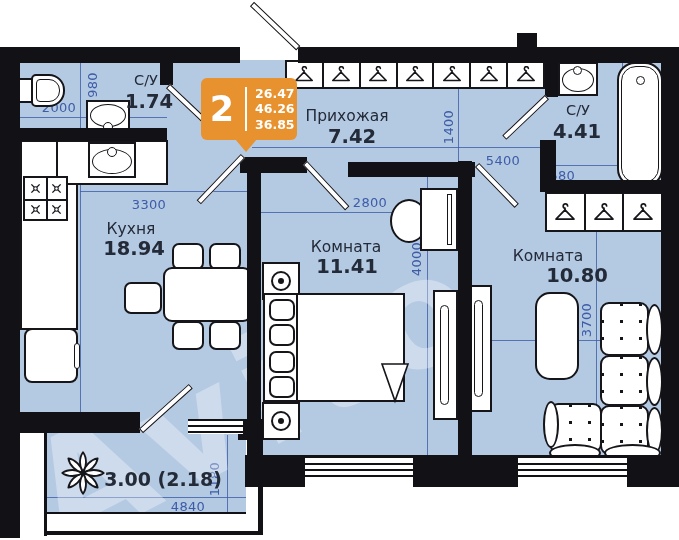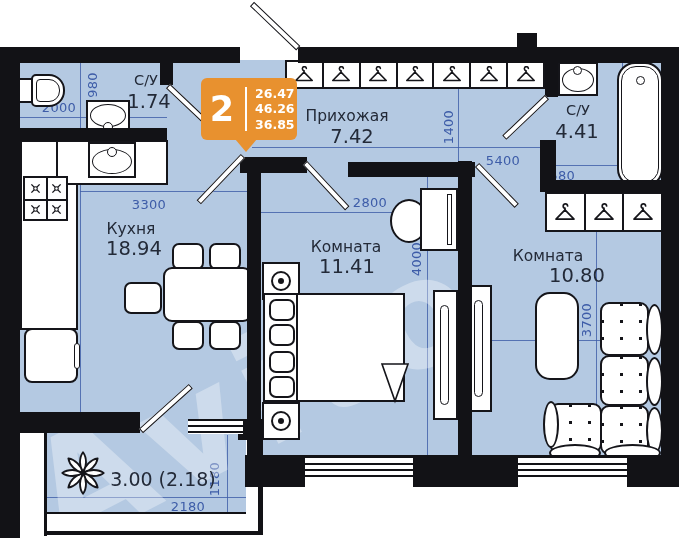--- a/index.html
+++ b/index.html
@@ -20,21 +20,21 @@
   .f{position:absolute;background:#fff;border:2px solid var(--stroke);box-sizing:border-box;z-index:4;}
   .nf{position:absolute;z-index:4;}
   .w{position:absolute;background:var(--wall);z-index:5;}
   .door{position:absolute;height:6px;background:#fff;border:1.5px solid var(--stroke);
         box-sizing:border-box;transform-origin:0 50%;z-index:6;}
   .win{position:absolute;background:#fff;z-index:6;}
   .winline{position:absolute;left:0;right:0;background:var(--wall);}
   .thin{position:absolute;background:var(--wall);z-index:5;}
   .rlab{position:absolute;color:var(--label);font-size:15.5px;font-weight:400;
         white-space:nowrap;transform:translate(-50%,-50%);z-index:7;}
-  .rarea{position:absolute;color:var(--label);font-size:19.5px;font-weight:400;
+  .rarea{position:absolute;color:var(--label);font-size:19.5px;font-weight:700;
         white-space:nowrap;transform:translate(-50%,-50%);z-index:7;}
   .badge{position:absolute;left:201px;top:78px;width:96px;height:62px;background:var(--accent);
          border-radius:6px;z-index:9;display:flex;align-items:center;color:#fff;}
   .badge:after{content:"";position:absolute;left:34px;bottom:-12px;width:0;height:0;
          border-left:11px solid transparent;border-right:11px solid transparent;
          border-top:13px solid var(--accent);}
   .badge .num{width:42px;text-align:center;font-size:35px;font-weight:700;line-height:1;}
   .badge .sep{width:2px;height:44px;background:#fff;margin:0 8px 0 2px;}
   .badge .col{display:flex;flex-direction:column;font-size:12.5px;font-weight:700;line-height:15.5px;}
   .cells{position:absolute;display:flex;z-index:4;}
@@ -103,21 +103,21 @@
   <div class="dimtext" style="left:149px;top:204px;">3300</div>
   <div class="dimtext dimv" style="left:448px;top:127px;">1400</div>
   <div class="dimtext" style="left:503px;top:160px;">5400</div>
   <div class="dimtext" style="left:370px;top:202px;">2800</div>
   <div class="dimtext dimv" style="left:416px;top:259px;">4000</div>
   <div class="dimtext" style="left:558px;top:175px;">1580</div>
   <div class="dimtext dimv" style="left:635px;top:126px;">1780</div>
   <div class="dimtext" style="left:557px;top:350px;">2800</div>
   <div class="dimtext dimv" style="left:586px;top:320px;">3700</div>
   <div class="dimtext dimv" style="left:214px;top:479px;">1180</div>
-  <div class="dimtext" style="left:188px;top:506px;">2180</div>
+  <div class="dimtext" style="left:188px;top:506px;">4840</div>
 
   <div class="wm" style="left:40px;top:420px;">Avito</div>
 
   <div class="f" style="left:20px;top:140px;width:58px;height:190px;"></div>
   <div class="f" style="left:56px;top:140px;width:112px;height:45px;"></div>
 
   <div class="f" style="left:88px;top:142px;width:48px;height:36px;"></div>
   <div class="nf" style="left:92px;top:149px;width:40px;height:25px;border:1.5px solid var(--stroke);border-radius:50%;box-sizing:border-box;"></div>
   <div class="nf" style="left:107px;top:147px;width:10px;height:10px;border:1.5px solid var(--stroke);border-radius:50%;background:#fff;box-sizing:border-box;"></div>
 

